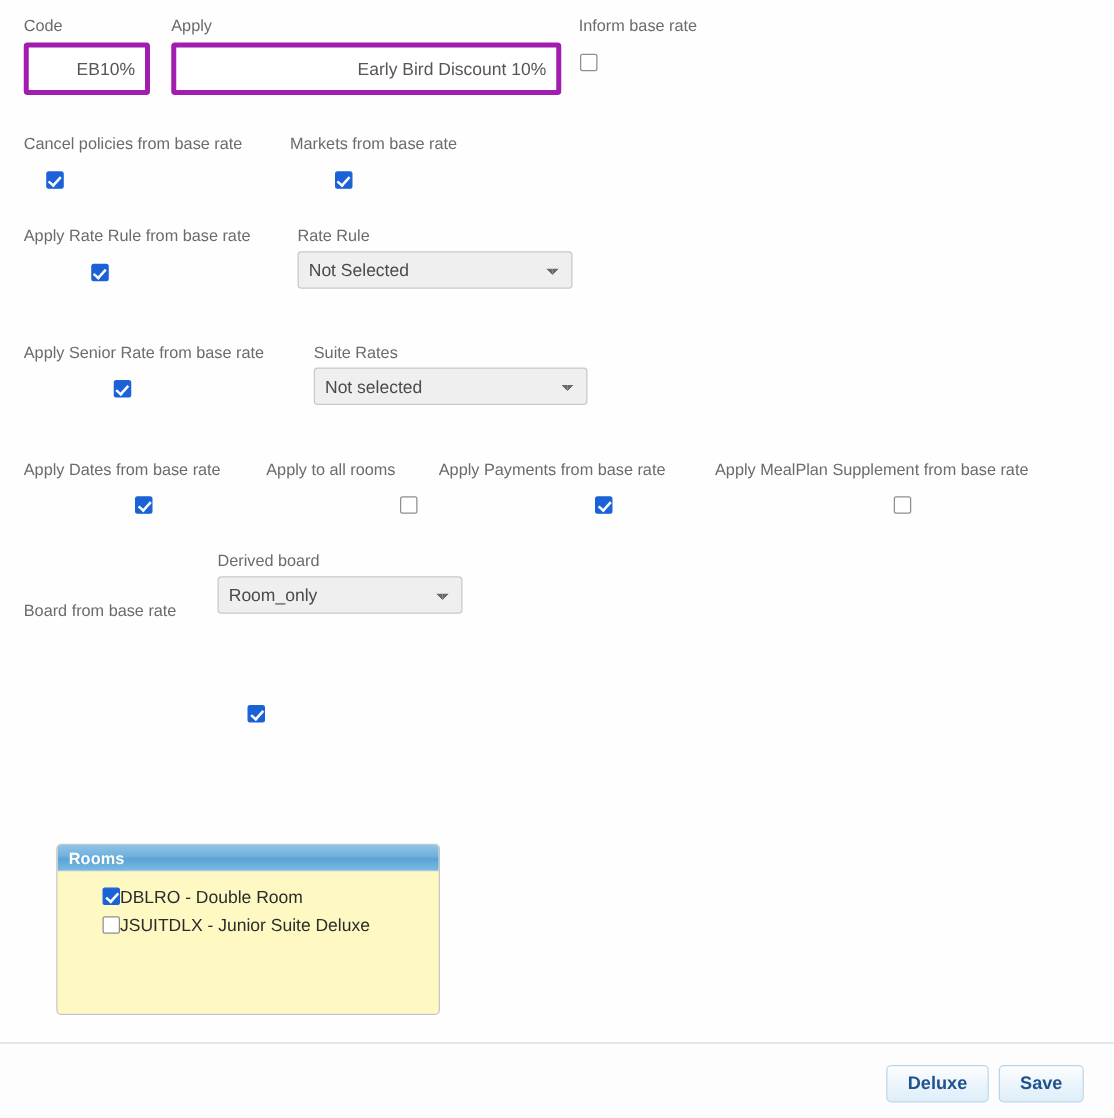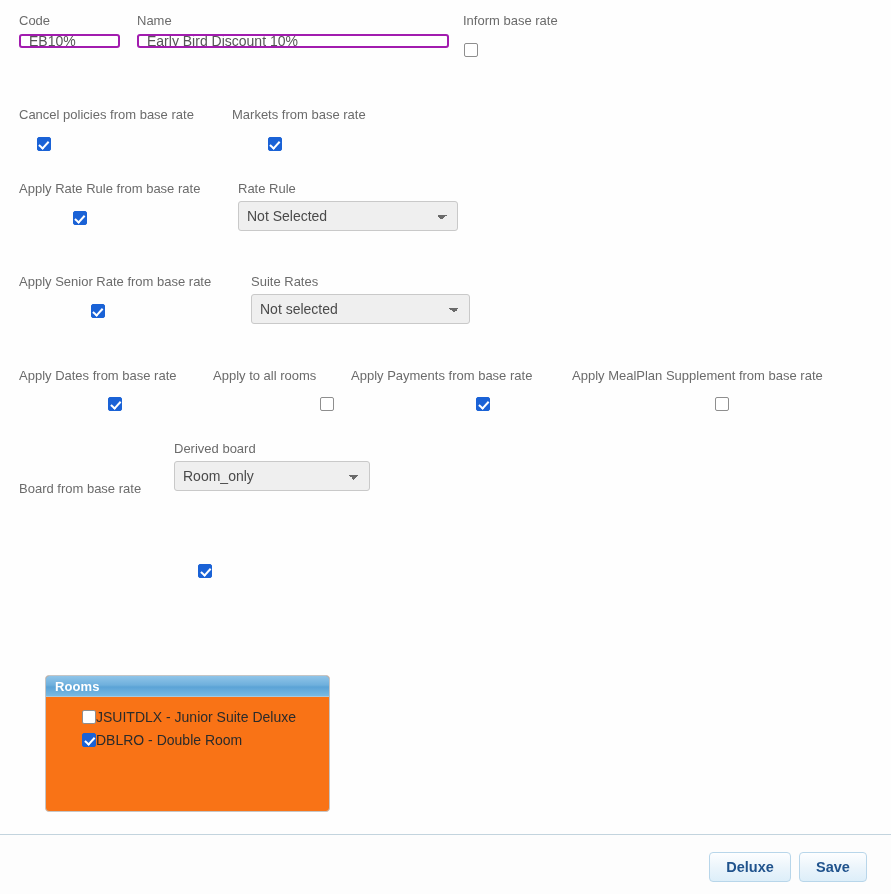--- a/index.html
+++ b/index.html
@@ -27,26 +27,27 @@
   }
 
   
   .abs { position: absolute; }
 
   
   input.txt {
     font-family: "Liberation Sans", sans-serif;
     font-size: 14px;
     color: #555;
-    border: 2px solid #a21caf;
+    border: 4px solid #a21caf;
     border-radius: 3px;
     background: #fff;
-    height: 14px;
+    height: 42px;
     padding: 2px 8px;
     outline: none;
+    text-align: right;
   }
 
   
   select.sel {
     font-family: "Liberation Sans", sans-serif;
     font-size: 14px;
     color: #4a4a4a;
     height: 30px;
     border: 1px solid #c9c9c9;
     border-radius: 3px;
@@ -96,23 +97,23 @@
     border: solid #fff;
     border-width: 0 2px 2px 0;
     transform: rotate(42deg);
   }
 
   
   .rooms-panel {
     position: absolute;
     left: 45px;
     top: 675px;
-    width: 285px;
+    width: 307px;
     height: 137px;
-    background: #f97316;
+    background: #fef9c3;
     border: 1px solid #c5c5c5;
     border-radius: 4px;
     overflow: hidden;
   }
   .rooms-header {
     height: 21px;
     background: linear-gradient(to bottom, #8fc4e8 0%, #6fb0dd 45%, #5ba3d6 55%, #77b9e3 100%);
     border-bottom: 1px solid #a9c9dd;
     color: #ffffff;
     font-weight: bold;
@@ -172,21 +173,21 @@
 </style>
 </head>
 <body>
 
 <div class="form-area">
 
   
   <div class="abs lbl" style="left:19px; top:12px;">Code</div>
   <input class="abs txt" style="left: 19px; top: 34px; width: 101px;" value="EB10%">
 
-  <div class="abs lbl" style="left:137px; top:12px;">Name</div>
+  <div class="abs lbl" style="left:137px; top:12px;">Apply</div>
   <input class="abs txt" style="left: 137px; top: 34px; width: 312px;" value="Early Bird Discount 10%">
 
   <div class="abs lbl" style="left:463px; top:12px;">Inform base rate</div>
   <input type="checkbox" class="abs cb" style="left: 464px; top: 41px;">
 
   
   <div class="abs lbl" style="left:19px; top:106px;">Cancel policies from base rate</div>
   <input type="checkbox" class="abs cb" style="left: 19px; top: 135px;" checked="">
 
   <div class="abs lbl" style="left:232px; top:106px;">Markets from base rate</div>
@@ -235,27 +236,27 @@
   
   <input type="checkbox" class="abs cb" style="left: 19px; top: 562px;" checked="">
 
 </div>
 
 <div class="rooms-panel">
   <div class="rooms-header">Rooms</div>
   <div class="rooms-body">
 
     <div class="room-row">
+      <input type="checkbox" class="cb" checked="" style="">
+      <span class="room-label">DBLRO - Double Room</span>
+    </div>
+
+    <div class="room-row">
       <input type="checkbox" class="cb" style="">
       <span class="room-label">JSUITDLX - Junior Suite Deluxe</span>
-    </div>
-
-    <div class="room-row">
-      <input type="checkbox" class="cb" checked="" style="">
-      <span class="room-label">DBLRO - Double Room</span>
     </div>
   </div>
 </div>
 
 <div class="footer-divider"></div>
 <div class="footer">
   <button class="btn" id="btn-cancel">Deluxe</button>
   <button class="btn" id="btn-save">Save</button>
 </div>
 

